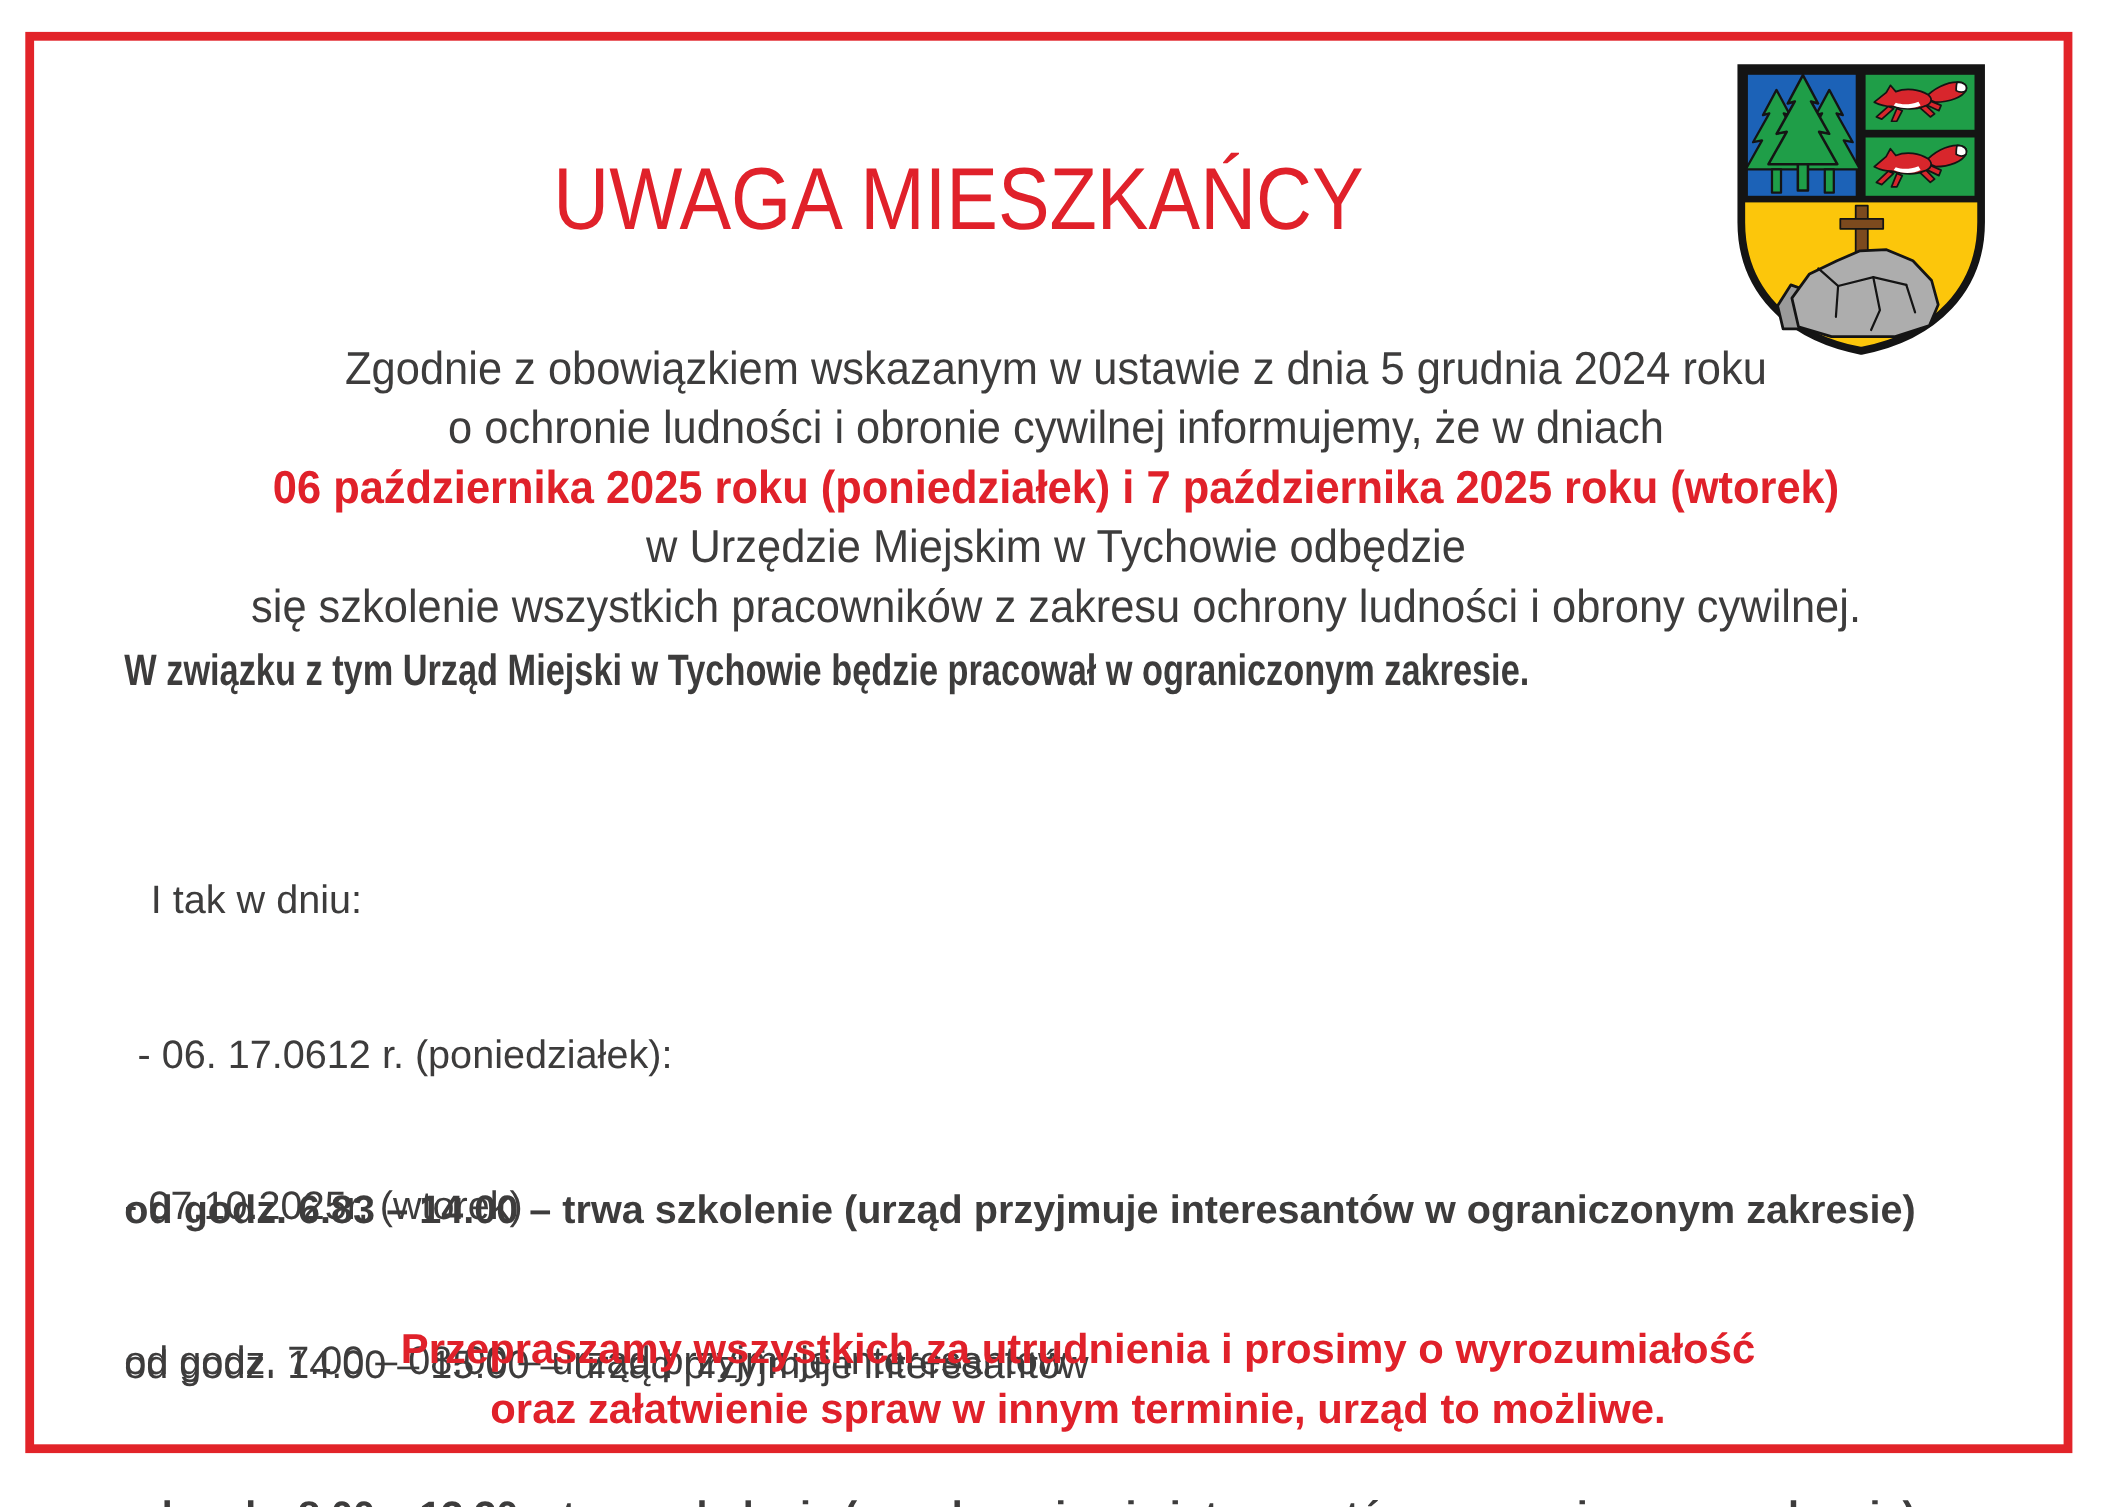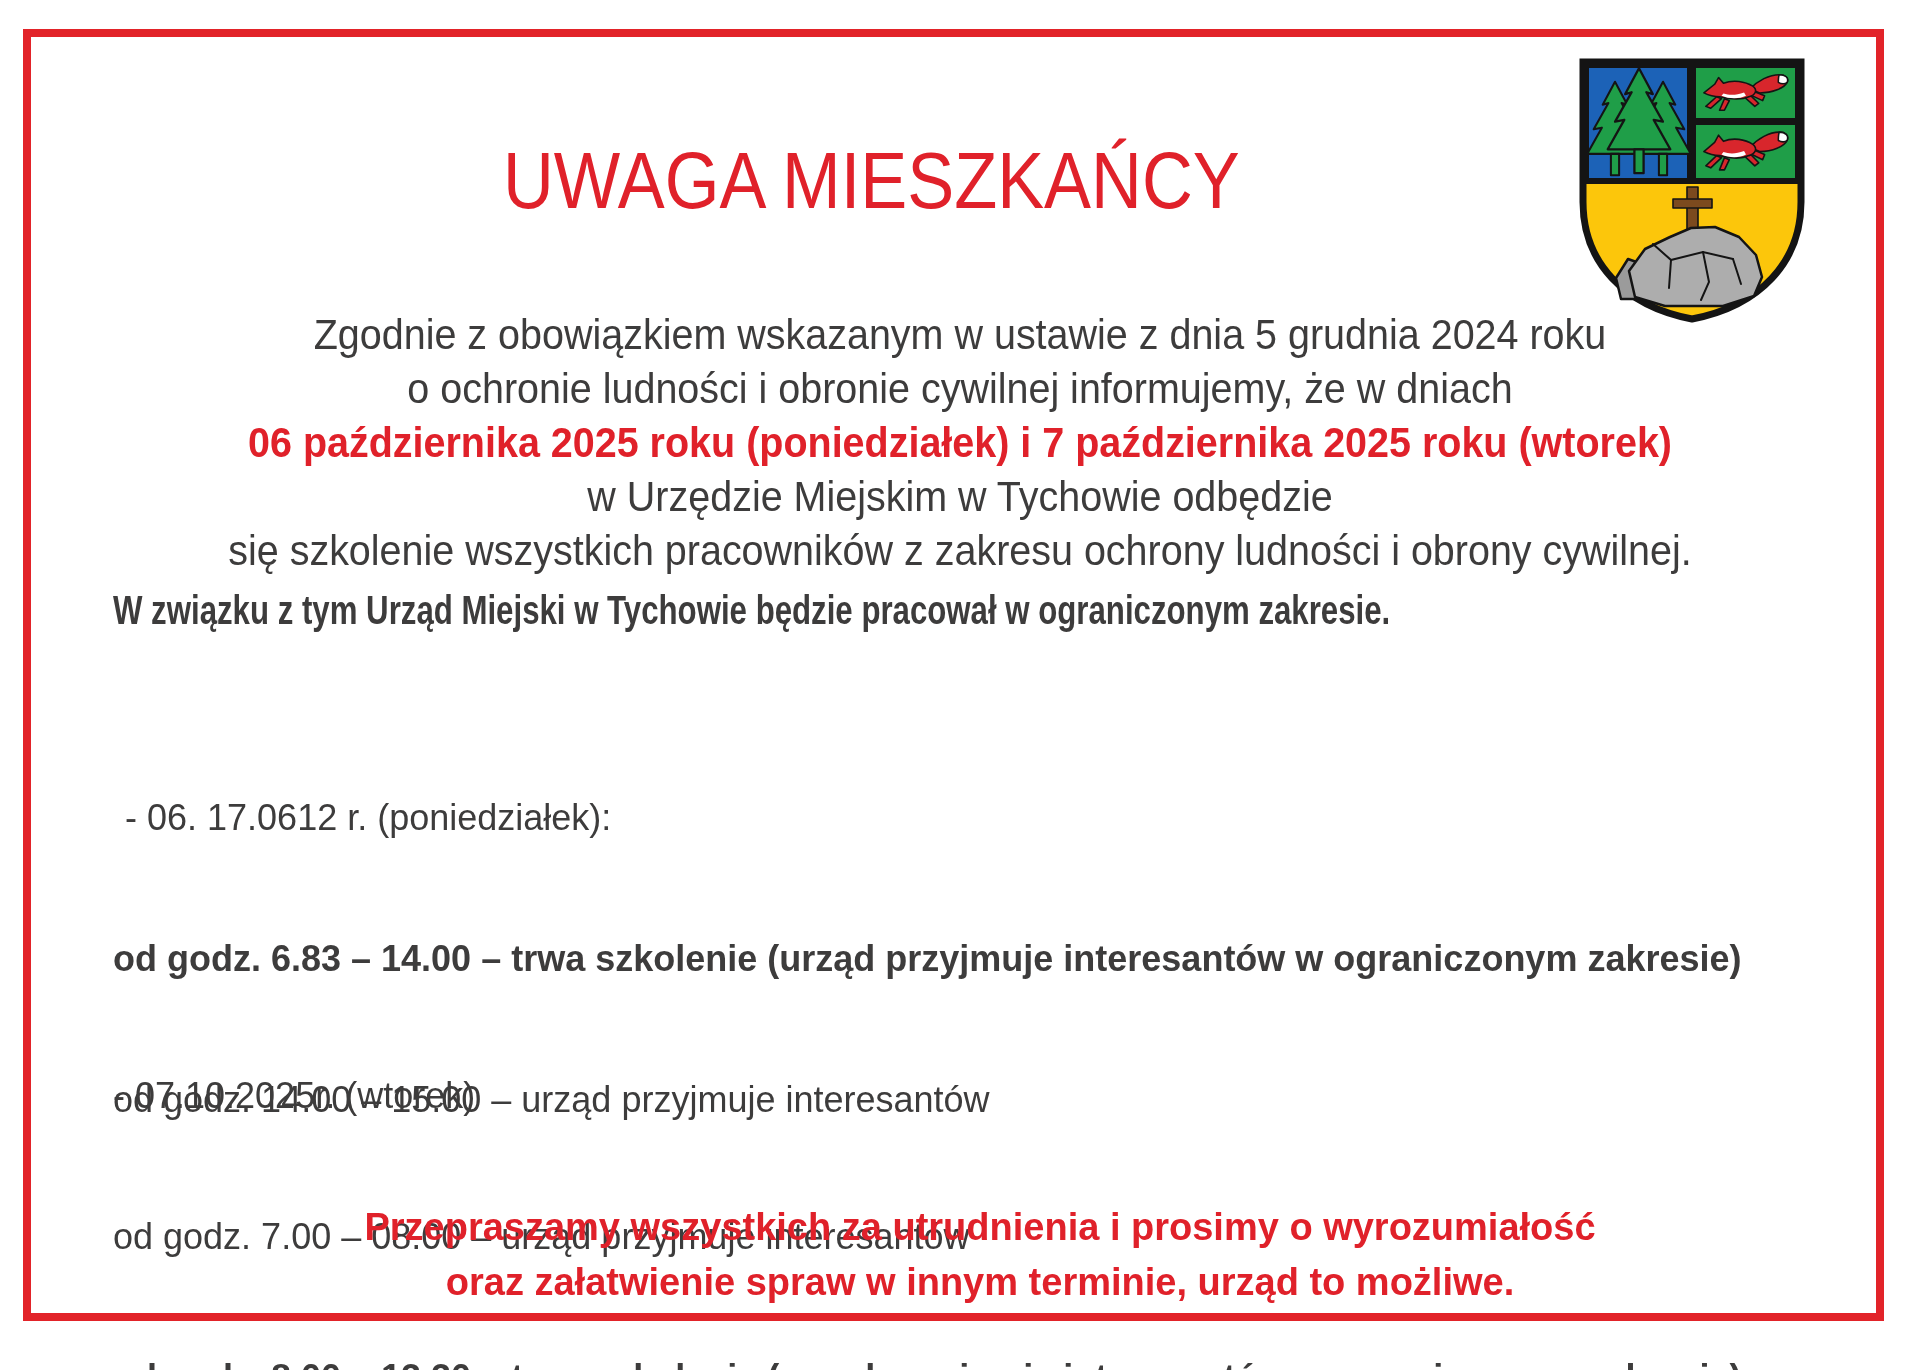--- a/index.html
+++ b/index.html
@@ -128,20 +128,21 @@
   <div class="line">Zgodnie z obowiązkiem wskazanym w ustawie z dnia 5 grudnia 2024 roku</div>
   <div class="line">o ochronie ludności i obronie cywilnej informujemy, że w dniach</div>
   <div class="line red-bold">06 października 2025 roku (poniedziałek) i 7 października 2025 roku (wtorek)</div>
   <div class="line">w Urzędzie Miejskim w Tychowie odbędzie</div>
   <div class="line">się szkolenie wszystkich pracowników z zakresu ochrony ludności i obrony cywilnej.</div>
 </div>
 
 <div class="notice">W związku z tym Urząd Miejski w Tychowie będzie pracował w ograniczonym zakresie.</div>
 
 <div class="sched sched-1">
+  <div class="row indent-lg">I tak w dniu:</div>
   <div class="row indent-sm">- 06. 17.0612 r. (poniedziałek):</div>
   <div class="row b">od godz. 6.83 – 14.00 – trwa szkolenie (urząd przyjmuje interesantów w ograniczonym zakresie)</div>
   <div class="row">od godz. 14.00 – 15.00 – urząd przyjmuje interesantów</div>
 </div>
 
 <div class="sched sched-2">
   <div class="row">- 07.10.2025r. (wtorek)</div>
   <div class="row">od godz. 7.00 – 08.00 – urząd przyjmuje interesantów</div>
   <div class="row b">od godz. 8.00 – 13.30 – trwa szkolenie (urząd przyjmuje interesantów w ograniczonym zakresie)</div>
   

